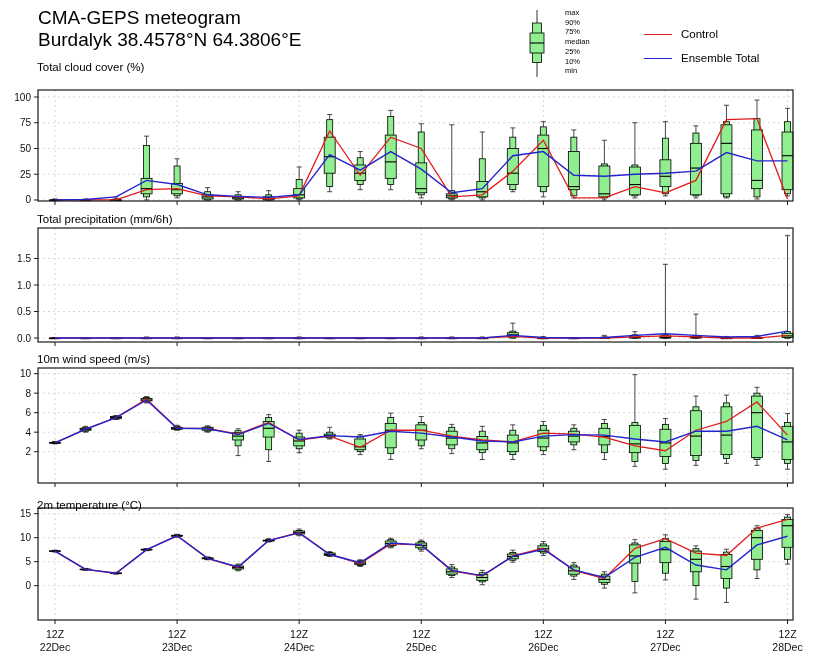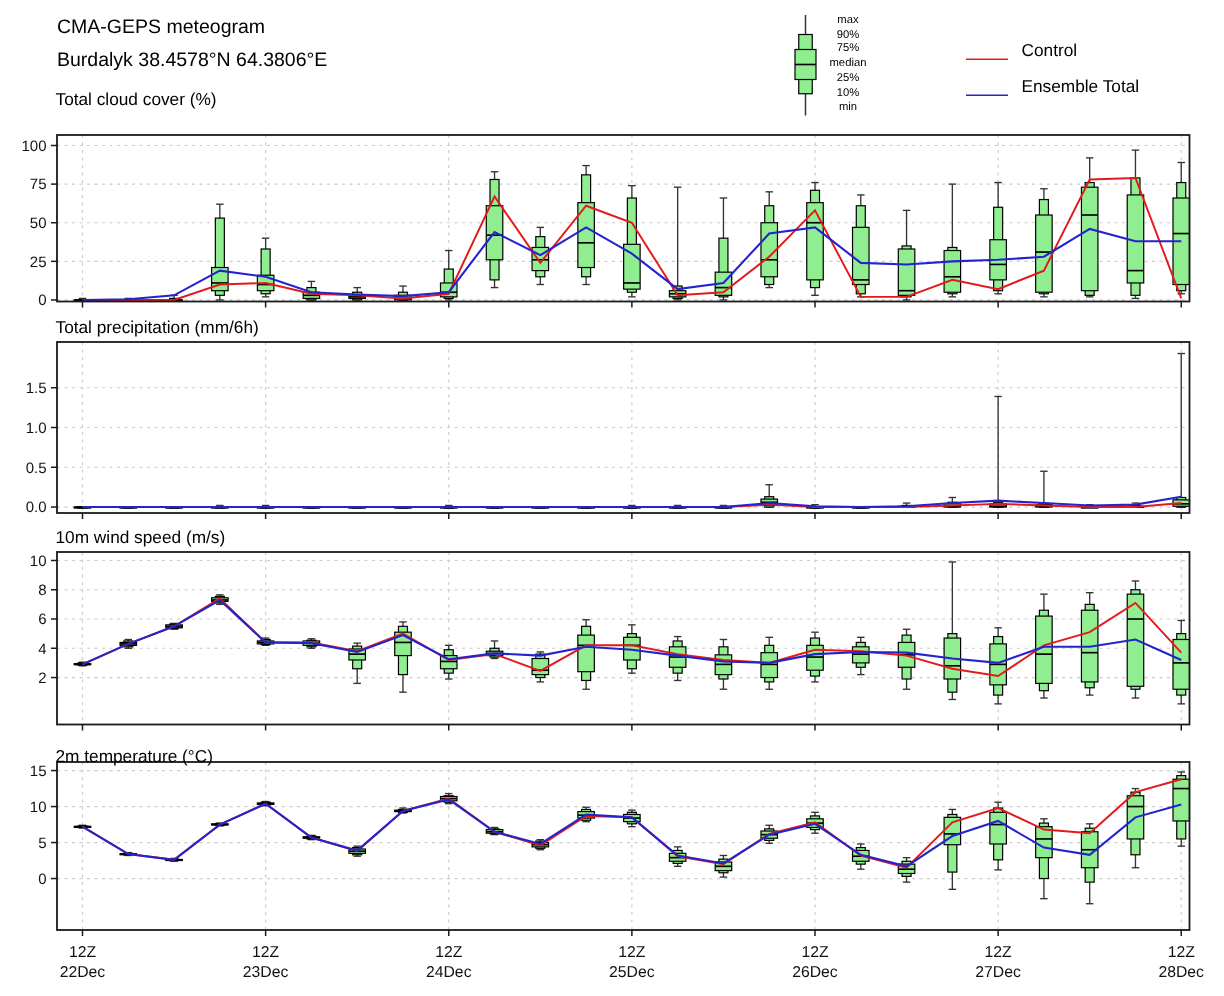--- a/index.html
+++ b/index.html
@@ -1,24 +1,24 @@
 <!DOCTYPE html>
 <html><head>
 <meta charset="utf-8">
 <style>
   html,body{margin:0;padding:0;background:#ffffff;}
   .page{position:relative;width:816px;height:664px;background:#fff;overflow:hidden;
         font-family:"Liberation Sans","DejaVu Sans",sans-serif;color:#111;}
   #chart{position:absolute;left:0;top:0;width:816px;height:664px;}
   svg text{font-family:"Liberation Sans","DejaVu Sans",sans-serif;}
-  .hdr{position:absolute;left:38px;top:7px;line-height:21.5px;font-size:13px;color:#000;}
+  .hdr{position:absolute;left:38px;top:7px;line-height:21.5px;font-size:19px;color:#000;}
   .ptitle{position:absolute;left:37px;font-size:11.5px;color:#000;}
-  .boxlabels{position:absolute;left:553px;top:8px;font-size:7.5px;line-height:9.7px;color:#000;text-align:center;}
+  .boxlabels{position:absolute;left:565px;top:8px;font-size:7.5px;line-height:9.7px;color:#000;}
   .legend-entries{position:absolute;left:644px;top:28px;}
-  .legend-row{display:flex;align-items:flex-end;margin-bottom:12px;}
+  .legend-row{display:flex;align-items:center;margin-bottom:12px;}
   .legend-line{display:inline-block;width:28px;height:0;border-top:1.6px solid #f00;margin-right:9px;}
   .legend-label{font-size:11.5px;color:#000;}
 </style>
 </head>
 <body>
 
 <div class="page">
   <svg id="chart" viewBox="0 0 816 664">
       <g>
         <line x1="55" x2="55" y1="90" y2="201" stroke="#cccccc" stroke-dasharray="2 3" stroke-width="0.8"></line>

